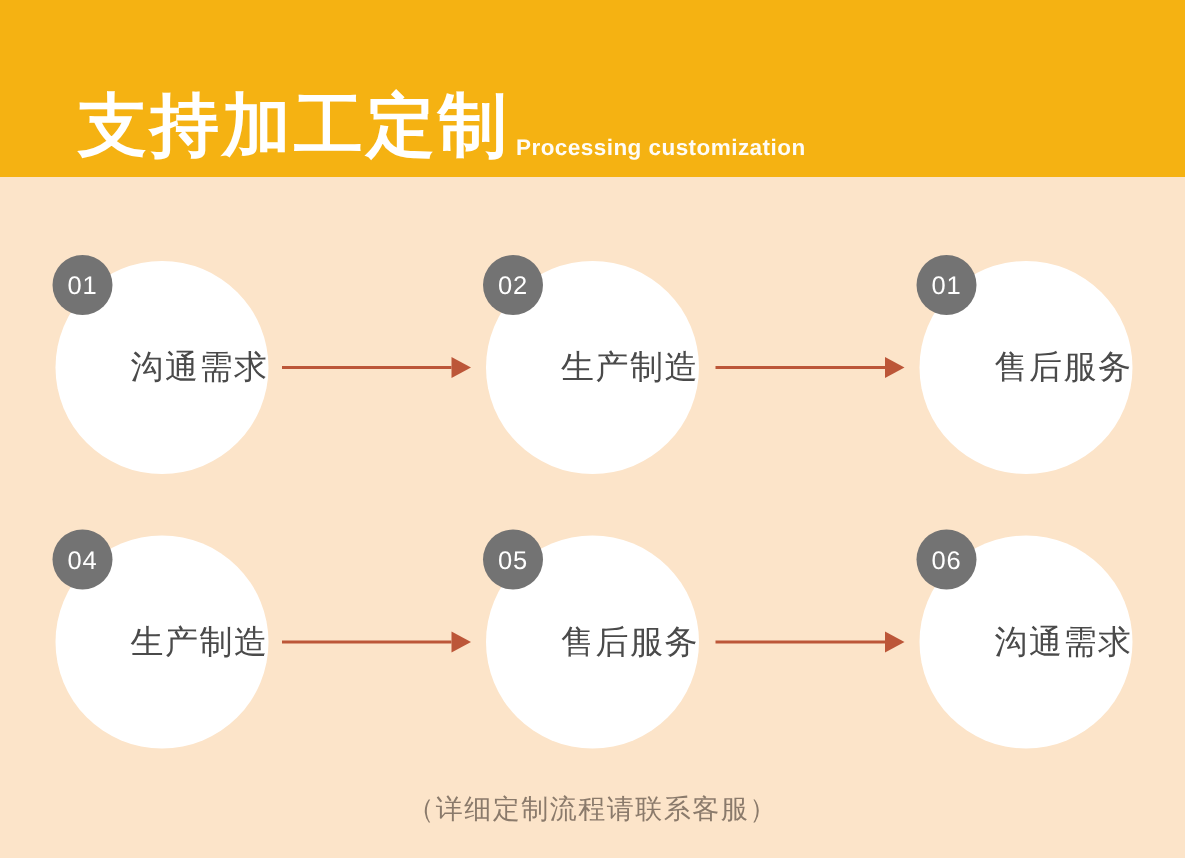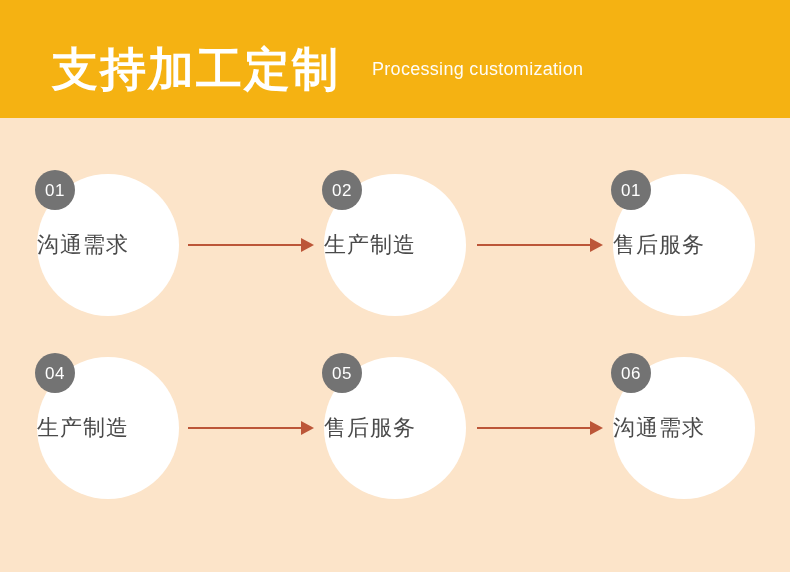--- a/index.html
+++ b/index.html
@@ -27,37 +27,37 @@
     left: 0;
     top: 0;
     width: 790px;
     height: 118px;
     background: #F5B212;
     overflow: hidden;
   }
   .header-inner {
     position: absolute;
     left: 52px;
-    bottom: 26px;
-    display: flex;
-    align-items: center;
+    bottom: 12px;
+    display: flex;
+    align-items: flex-end;
   }
   .header-title-cn {
     font-size: 46px;
     font-weight: bold;
     color: #FFFFFF;
     letter-spacing: 2px;
     line-height: 1;
     white-space: nowrap;
   }
   .header-title-en {
-    font-size: 18px;
-    font-weight: normal;
+    font-size: 15px;
+    font-weight: bold;
     color: #FFFFFF;
-    margin-left: 32px;
+    margin-left: 4px;
     letter-spacing: 0.3px;
     line-height: 1;
     white-space: nowrap;
     opacity: 0.97;
   }
 
   
   .flow {
     position: absolute;
     left: 0;
@@ -74,21 +74,21 @@
   .step-circle {
     position: absolute;
     left: 0;
     top: 0;
     width: 142px;
     height: 142px;
     border-radius: 50%;
     background: #FFFFFF;
     display: flex;
     align-items: center;
-    justify-content: flex-start;
+    justify-content: flex-end;
   }
   .step-label {
     font-size: 22px;
     color: #4A4A4A;
     letter-spacing: 1px;
     white-space: nowrap;
     line-height: 1;
   }
   .step-badge {
     position: absolute;
@@ -225,15 +225,16 @@
     <div class="arrow" style="left:188px; top:303px; width:126px;">
       <div class="arrow-line"></div>
       <div class="arrow-head"></div>
     </div>
 
     <div class="arrow" style="left:477px; top:303px; width:126px;">
       <div class="arrow-line"></div>
       <div class="arrow-head"></div>
     </div>
 
+    <div class="caption">（详细定制流程请联系客服）</div>
 
   </div>
 </div>
 
 </body></html>

